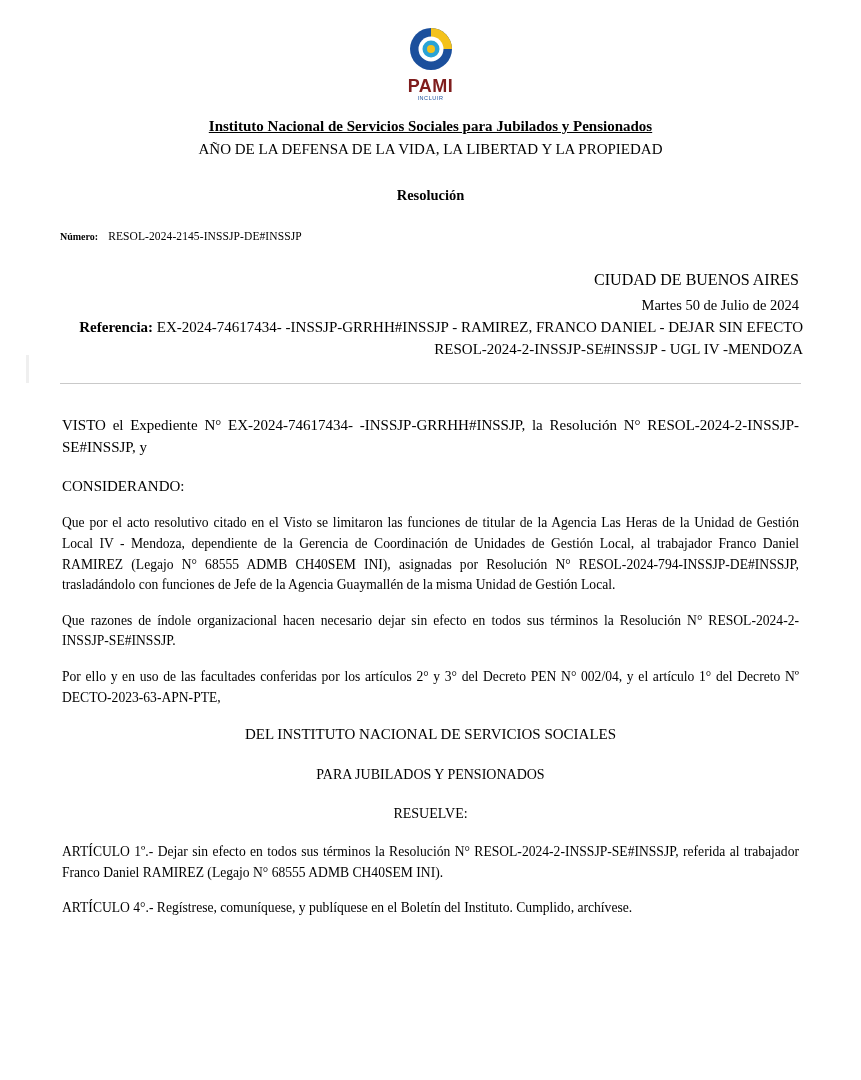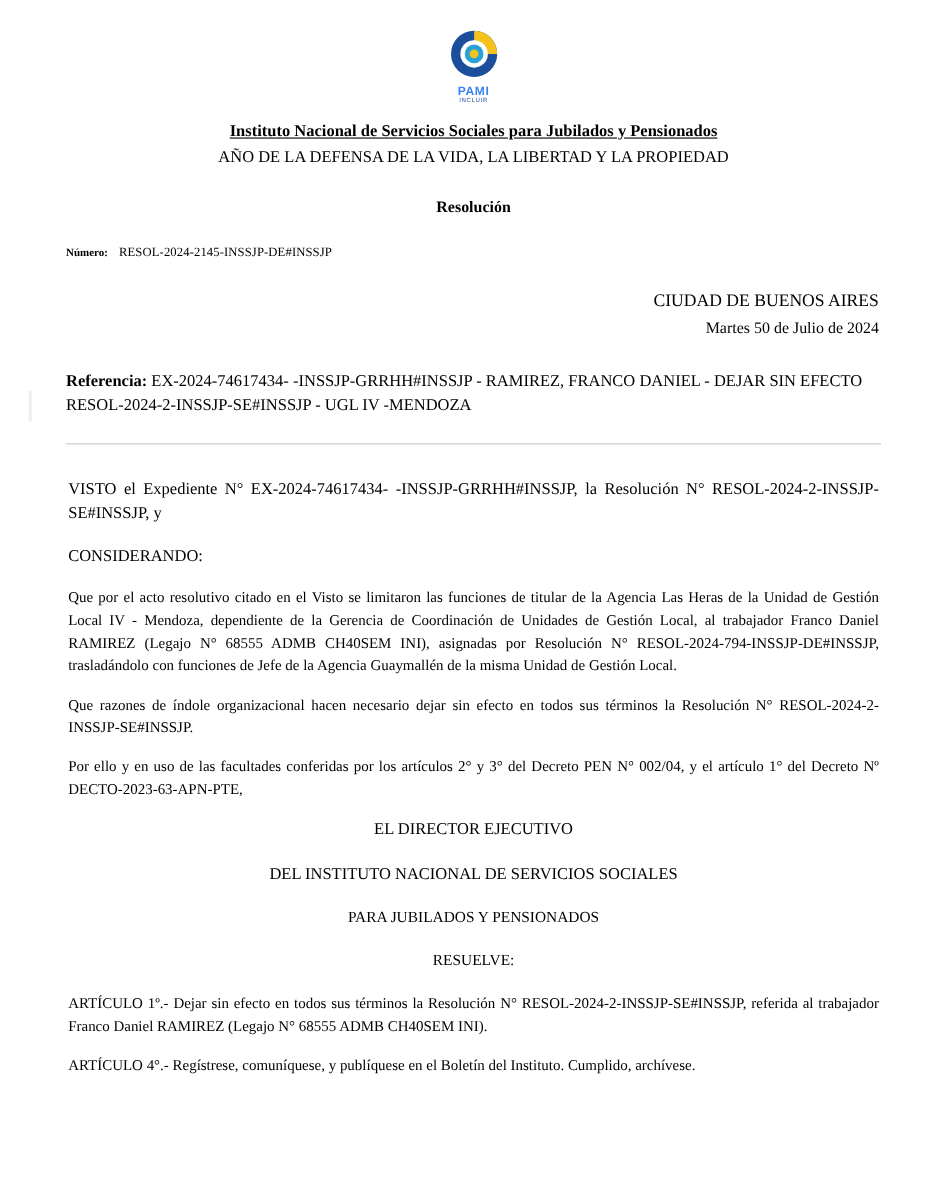--- a/index.html
+++ b/index.html
@@ -29,24 +29,24 @@
   }
   .logo-mark {
     display: inline-block;
     position: relative;
     width: 46px;
     height: 46px;
   }
   .logo-mark svg { display: block; }
   .logo-text {
     font-family: "Liberation Sans", sans-serif;
-    font-size: 11px;
+    font-size: 18px;
     font-weight: bold;
     letter-spacing: 0.5px;
-    color: #3b82f6;
+    color: #7f1d1d;
     line-height: 1;
     margin-top: 1px;
   }
   .logo-sub {
     font-family: "Liberation Sans", sans-serif;
     font-size: 5.5px;
     letter-spacing: 0.6px;
     color: #1b4f9c;
     line-height: 1;
     margin-top: 1px;
@@ -101,25 +101,25 @@
     line-height: 1.5;
   }
   .date {
     font-size: 14.5px;
     line-height: 1.6;
     margin-top: 2px;
   }
 
   
   .ref-block {
-    margin-top: 26px;
     padding-left: 28px;
     padding-right: 26px;
     font-size: 15px;
     line-height: 1.45;
+    text-align: right;
   }
   .ref-label {
     font-weight: bold;
   }
 
   
   .divider {
     margin: 22px 28px 0 28px;
     border-top: 1px solid #c9c9c9;
   }
@@ -202,21 +202,20 @@
   </div>
 
   <div class="divider"></div>
 
   <div class="body-block">
     <p class="para">VISTO el Expediente N° EX-2024-74617434- -INSSJP-GRRHH#INSSJP, la Resolución N° RESOL-2024-2-INSSJP-SE#INSSJP, y</p>
     <p class="para">CONSIDERANDO:</p>
     <p class="para small">Que por el acto resolutivo citado en el Visto se limitaron las funciones de titular de la Agencia Las Heras de la Unidad de Gestión Local IV - Mendoza, dependiente de la Gerencia de Coordinación de Unidades de Gestión Local, al trabajador Franco Daniel RAMIREZ (Legajo N° 68555 ADMB CH40SEM INI), asignadas por Resolución N° RESOL-2024-794-INSSJP-DE#INSSJP, trasladándolo con funciones de Jefe de la Agencia Guaymallén de la misma Unidad de Gestión Local.</p>
     <p class="para small">Que razones de índole organizacional hacen necesario dejar sin efecto en todos sus términos la Resolución N° RESOL-2024-2-INSSJP-SE#INSSJP.</p>
     <p class="para small">Por ello y en uso de las facultades conferidas por los artículos 2° y 3° del Decreto PEN N° 002/04, y el artículo 1° del Decreto Nº DECTO-2023-63-APN-PTE,</p>
-    <p class="para center">EL DIRECTOR EJECUTIVO</p>
     <p class="para center">DEL INSTITUTO NACIONAL DE SERVICIOS SOCIALES</p>
     <p class="para center-sm">PARA JUBILADOS Y PENSIONADOS</p>
     <p class="para center-sm">RESUELVE:</p>
     <p class="para small">ARTÍCULO 1º.- Dejar sin efecto en todos sus términos la Resolución N° RESOL-2024-2-INSSJP-SE#INSSJP, referida al trabajador Franco Daniel RAMIREZ (Legajo N° 68555 ADMB CH40SEM INI).</p>
     <p class="para small last">ARTÍCULO 4°.- Regístrese, comuníquese, y publíquese en el Boletín del Instituto. Cumplido, archívese.</p>
   </div>
 
 </div>
 
 </body></html>

